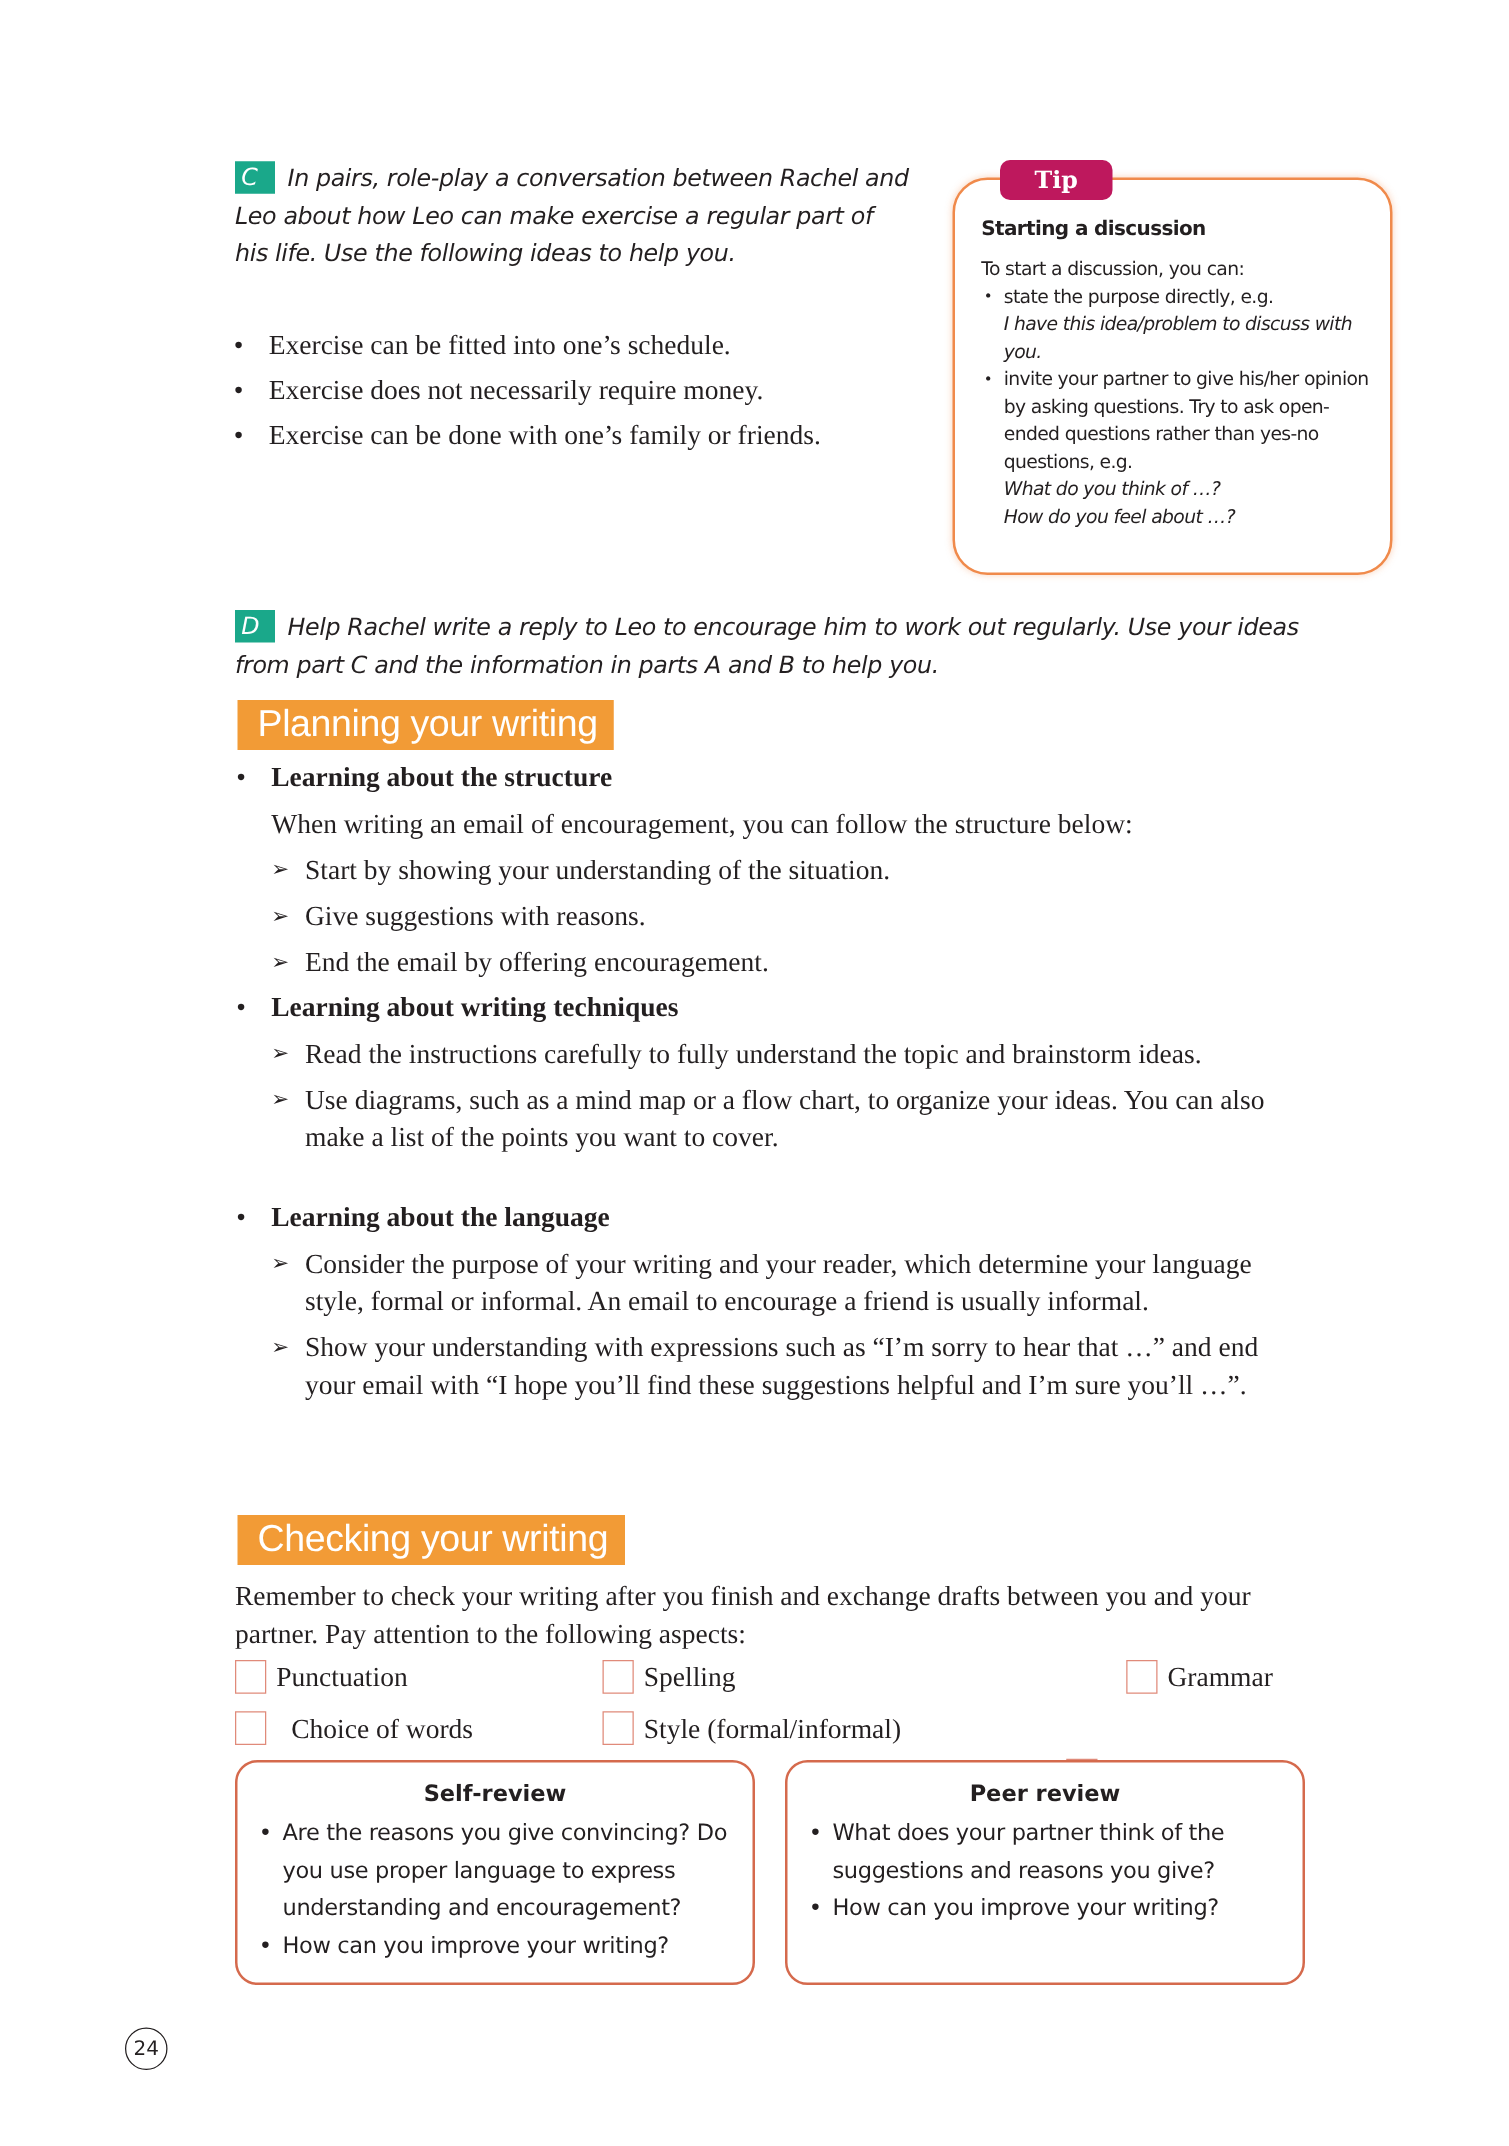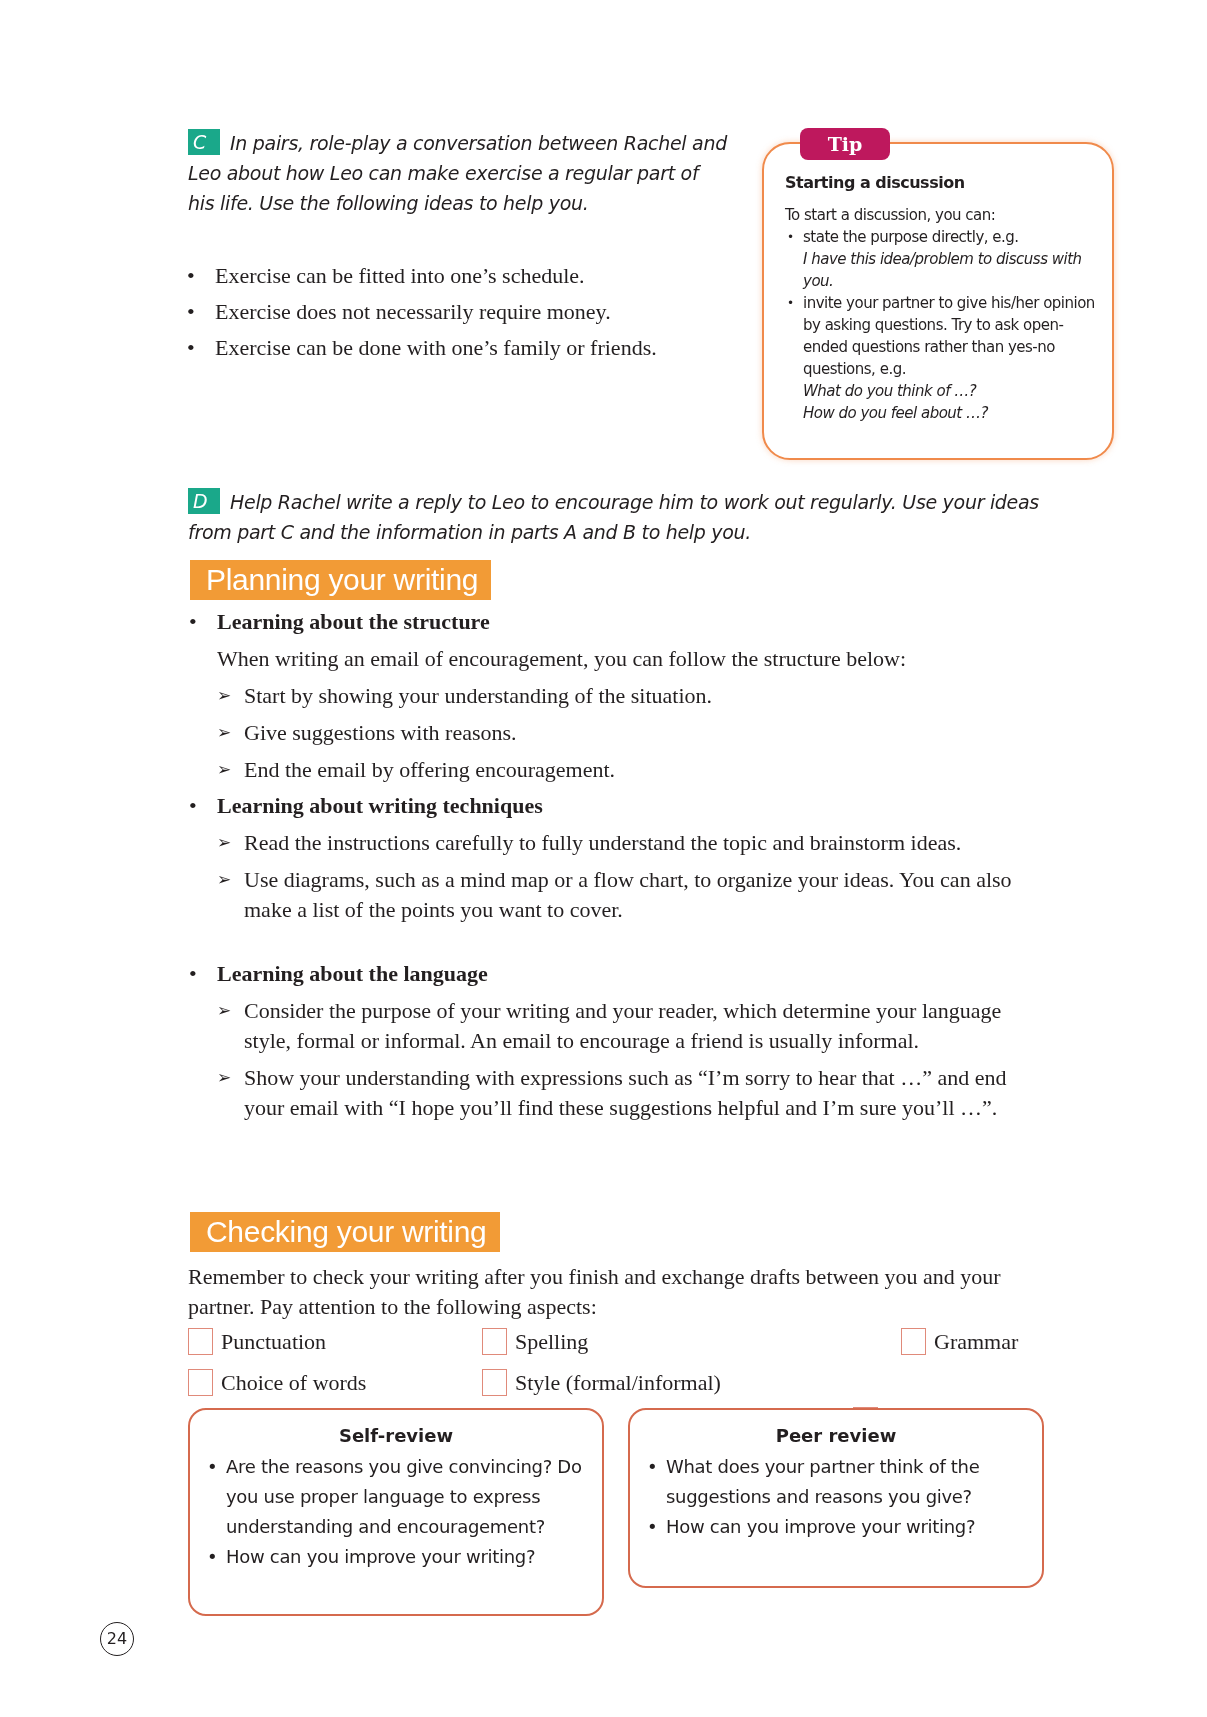--- a/index.html
+++ b/index.html
@@ -39,21 +39,21 @@
   .plan .arrow-item { position:relative; padding-left:59px; margin-top:7px; }
   .plan .arrow-item::before { content:"➢"; position:absolute; left:32px; top:0; font-size:17px; }
 
   
   #check-intro { left:188px; top:1262px; width:860px; font-family:"Liberation Serif", serif; font-size:22px; line-height:30px; }
   .checkbox-item { display:flex; align-items:center; font-family:"Liberation Serif", serif; font-size:22px; }
   .checkbox { width:25px; height:27px; border:1.5px solid #e08a7a; box-sizing:border-box; margin-right:8px; background:#fff; cursor:pointer; }
 
   
   .review-box { border:2.5px solid #d56a4d; border-radius:18px; box-sizing:border-box; background:#fff; }
-  #self-review { left:188px; top:1408px; width:416px; height:208px; }
+  #self-review { left:188px; top:1408px; width:416px; height:180px; }
   #peer-review { left:628px; top:1408px; width:416px; height:180px; }
   .review-title { font-family:"DejaVu Sans", sans-serif; font-weight:bold; font-size:18px; text-align:center; margin-top:14px; line-height:24px; }
   .review-list { list-style:none; margin:4px 0 0 0; padding:0 0 0 14px; font-family:"DejaVu Sans", sans-serif; font-size:18px; line-height:30px; letter-spacing:-0.3px; }
   .review-list li { position:relative; padding-left:22px; }
   .review-list li::before { content:"•"; position:absolute; left:3px; top:0; }
 
   
   #page-number { left:100px; top:1622px; width:34px; height:34px; border:1.5px solid #231f20; border-radius:50%; box-sizing:border-box; font-family:"DejaVu Sans", sans-serif; font-size:16px; text-align:center; line-height:31px; }
   #unit-label { left:157px; top:1716px; font-family:"DejaVu Sans", sans-serif; font-size:16px; }
 </style>
@@ -122,21 +122,21 @@
   <span>Punctuation</span>
 </div>
 <div class="abs checkbox-item" style="left:482px; top:1328px;">
   <span class="checkbox"></span>
   <span>Spelling</span>
 </div>
 <div class="abs checkbox-item" style="left:901px; top:1328px;">
   <span class="checkbox"></span>
   <span>Grammar</span>
 </div>
-<div class="abs checkbox-item" style="left:188px; top:1369px;">
+<div class="abs checkbox-item" style="left:188px; top:1369px;gap:12px;">
   <span class="checkbox"></span>
   <span>Choice of words</span>
 </div>
 <div class="abs checkbox-item" style="left:482px; top:1369px;">
   <span class="checkbox"></span>
   <span>Style (formal/informal)</span>
 </div>
 <div class="abs checkbox-item" style="left:853px; top:1407px;text-align:center;">
   <span class="checkbox"></span>
   <span>Structure</span>

